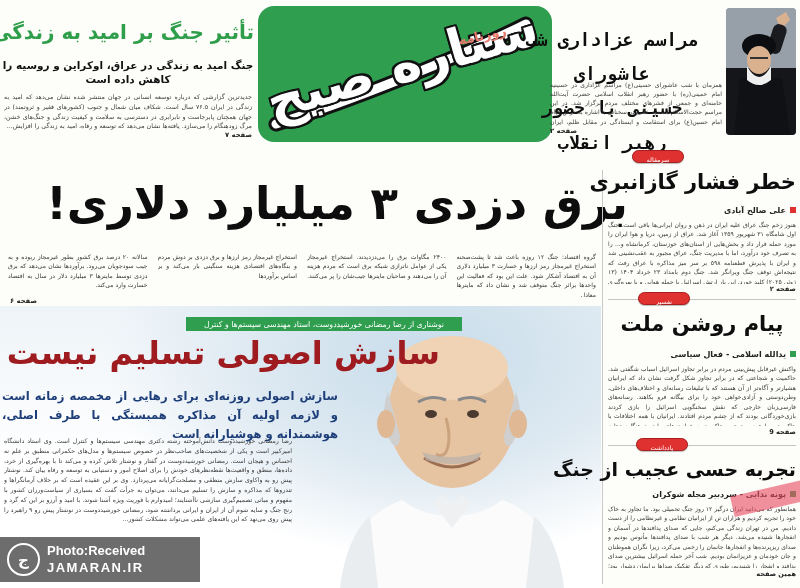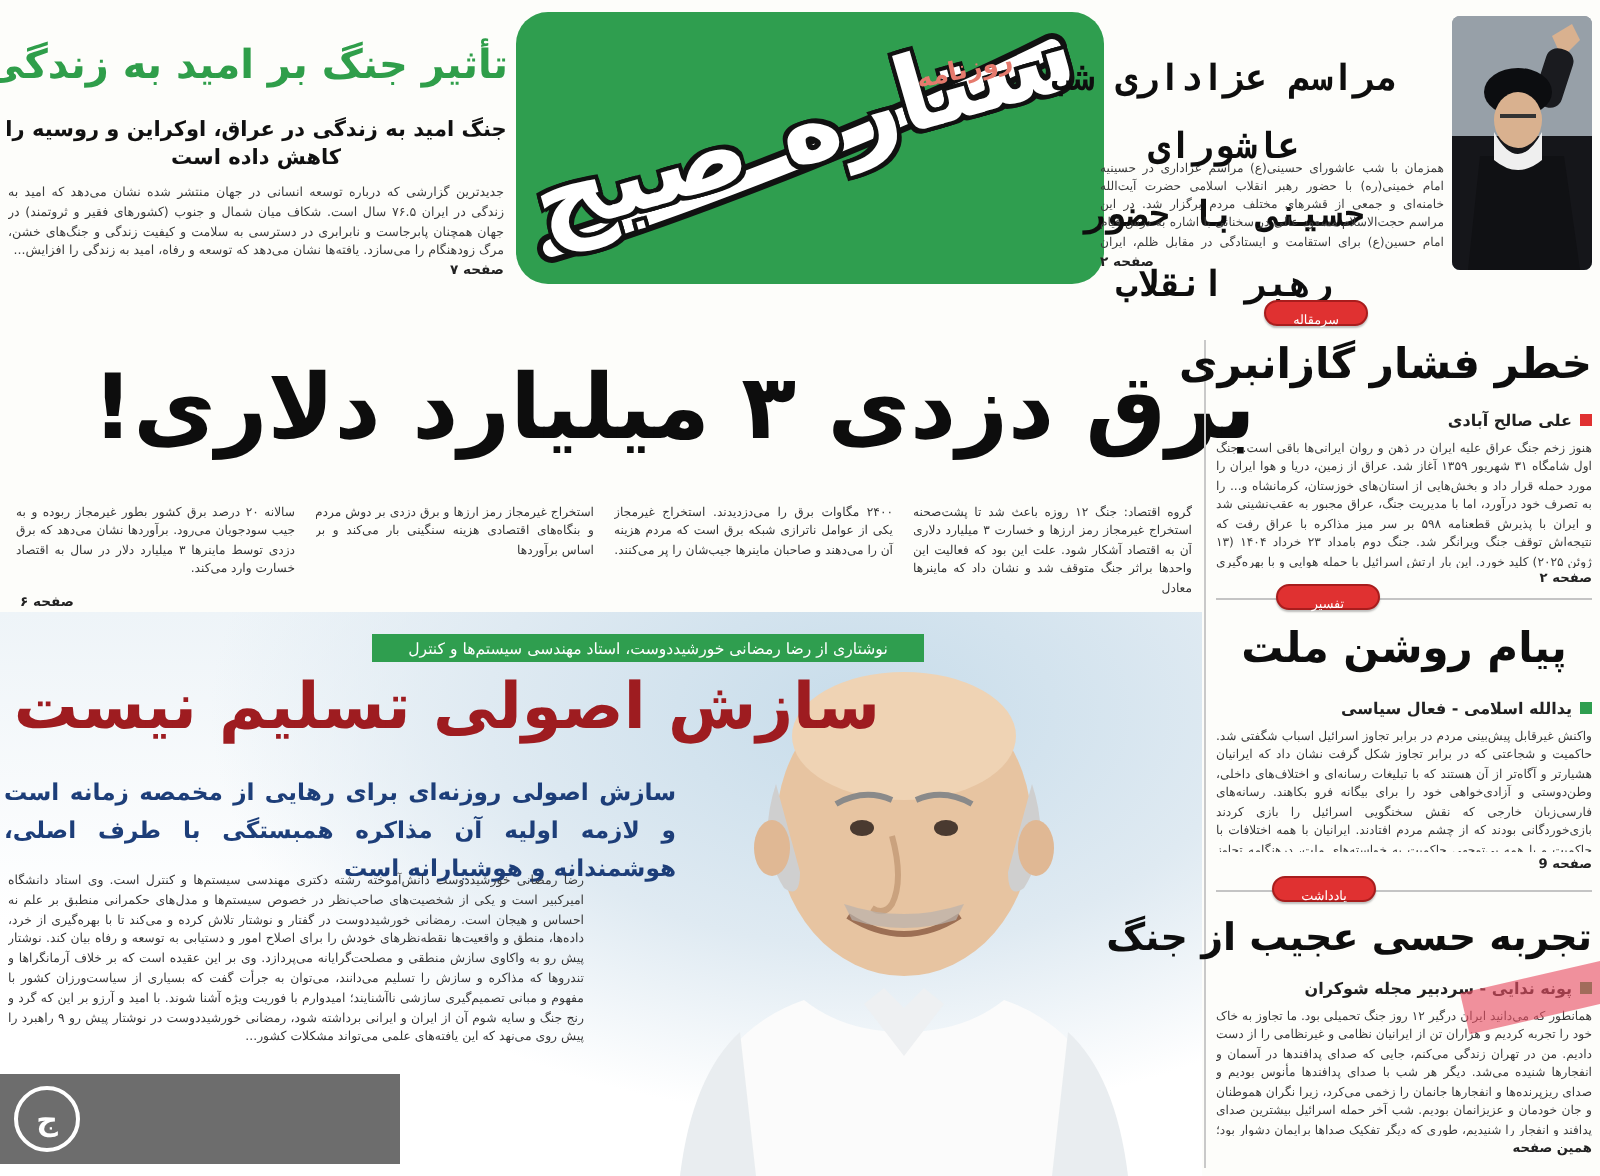--- a/index.html
+++ b/index.html
@@ -171,20 +171,24 @@
       <path d="M264 282 q-6 -50 -30 -72 l-8 72 Z" fill="#e9edf0"></path>
     </svg>
   </div>
   <div class="abs kicker">نوشتاری از رضا رمضانی خورشیددوست، استاد مهندسی سیستم‌ها و کنترل</div>
   <div class="abs feat-h">سازش اصولی تسلیم نیست</div>
   <div class="abs feat-deck">سازش اصولی روزنه‌ای برای رهایی از مخمصه زمانه است و لازمه اولیه آن مذاکره همبستگی با طرف اصلی، هوشمندانه و هوشیارانه است</div>
   <div class="abs feat-body">رضا رمضانی خورشیددوست دانش‌آموخته رشته دکتری مهندسی سیستم‌ها و کنترل است. وی استاد دانشگاه امیرکبیر است و یکی از شخصیت‌های صاحب‌نظر در خصوص سیستم‌ها و مدل‌های حکمرانی منطبق بر علم نه احساس و هیجان است. رمضانی خورشیددوست در گفتار و نوشتار تلاش کرده و می‌کند تا با بهره‌گیری از خرد، داده‌ها، منطق و واقعیت‌ها نقطه‌نظرهای خودش را برای اصلاح امور و دستیابی به توسعه و رفاه بیان کند. نوشتار پیش رو به واکاوی سازش منطقی و مصلحت‌گرایانه می‌پردازد. وی بر این عقیده است که بر خلاف آرمانگراها و تندروها که مذاکره و سازش را تسلیم می‌دانند، می‌توان به جرأت گفت که بسیاری از سیاست‌ورزان کشور با مفهوم و مبانی تصمیم‌گیری سازشی ناآشنایند؛ امیدوارم با فوریت ویژه آشنا شوند. با امید و آرزو بر این که گرد و رنج جنگ و سایه شوم آن از ایران و ایرانی برداشته شود، رمضانی خورشیددوست در نوشتار پیش رو ۹ راهبرد را پیش روی می‌نهد که این یافته‌های علمی می‌تواند مشکلات کشور...</div>
 
   <div class="abs watermark">
     <div class="wm-logo">ج</div>
+    <div class="wm-text">
+      <div>Photo:Received</div>
+      <div class="l2">JAMARAN.IR</div>
+    </div>
   </div>
 
   <div class="abs vrule"></div>
 
   <div class="abs rc">
 
     <div class="rubric abs" style="left:24px; top:4px;">سرمقاله</div>
     <div class="abs rc-h1" style="top:24px; font-size:21px;">خطر فشار گازانبری</div>
     <div class="abs byline" style="top:60px;">
       <span class="bullet" style="background:#e03131;"></span><span>علی صالح آبادی</span>

